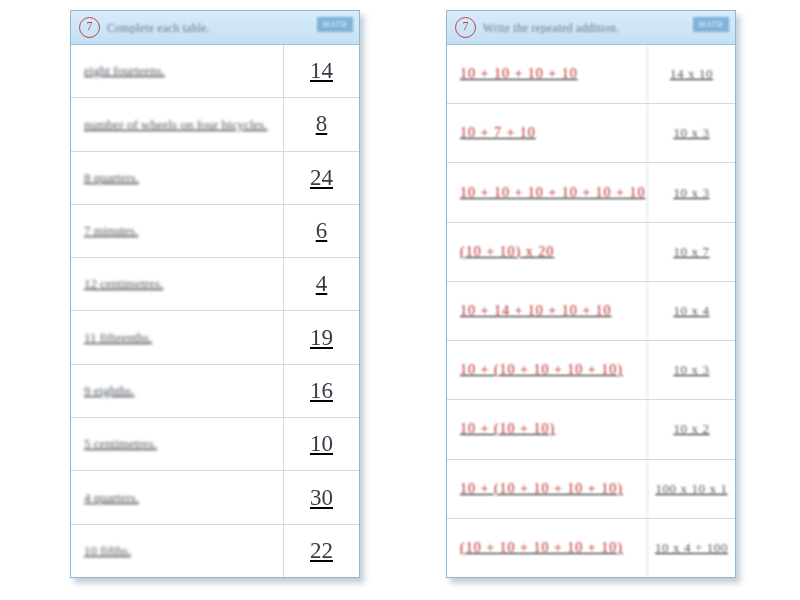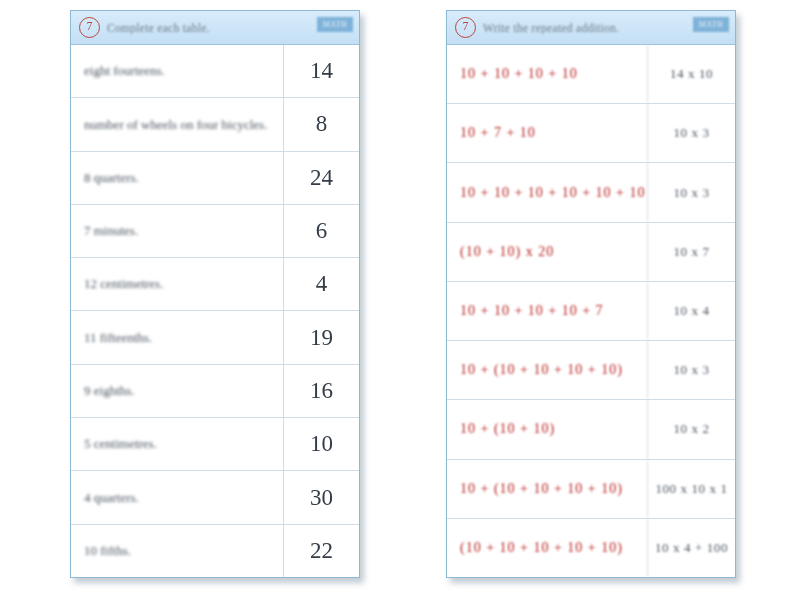--- a/index.html
+++ b/index.html
@@ -97,20 +97,21 @@
     display: flex;
     flex-direction: column;
     height: calc(100% - 34px);
   }
 
   .row {
     display: flex;
     flex: 1 1 0;
     border-bottom: 1px solid #cfdde8;
     min-height: 0;
+    text-decoration: underline;
   }
   .row:last-child { border-bottom: none; }
 
   .cell-q {
     flex: 1 1 auto;
     display: flex;
     align-items: center;
     padding-left: 13px;
     padding-right: 6px;
     font-size: 13px;
@@ -226,21 +227,21 @@
       </div>
       <div class="row">
         <div class="cell-q">10 + 10 + 10 + 10 + 10 + 10</div>
         <div class="cell-a">10 x 3</div>
       </div>
       <div class="row">
         <div class="cell-q">(10 + 10) x 20</div>
         <div class="cell-a">10 x 7</div>
       </div>
       <div class="row">
-        <div class="cell-q">10 + 10 + 10 + 10 + 7</div>
+        <div class="cell-q">10 + 14 + 10 + 10 + 10</div>
         <div class="cell-a">10 x 4</div>
       </div>
       <div class="row">
         <div class="cell-q">10 + (10 + 10 + 10 + 10)</div>
         <div class="cell-a">10 x 3</div>
       </div>
       <div class="row">
         <div class="cell-q">10 + (10 + 10)</div>
         <div class="cell-a">10 x 2</div>
       </div>

